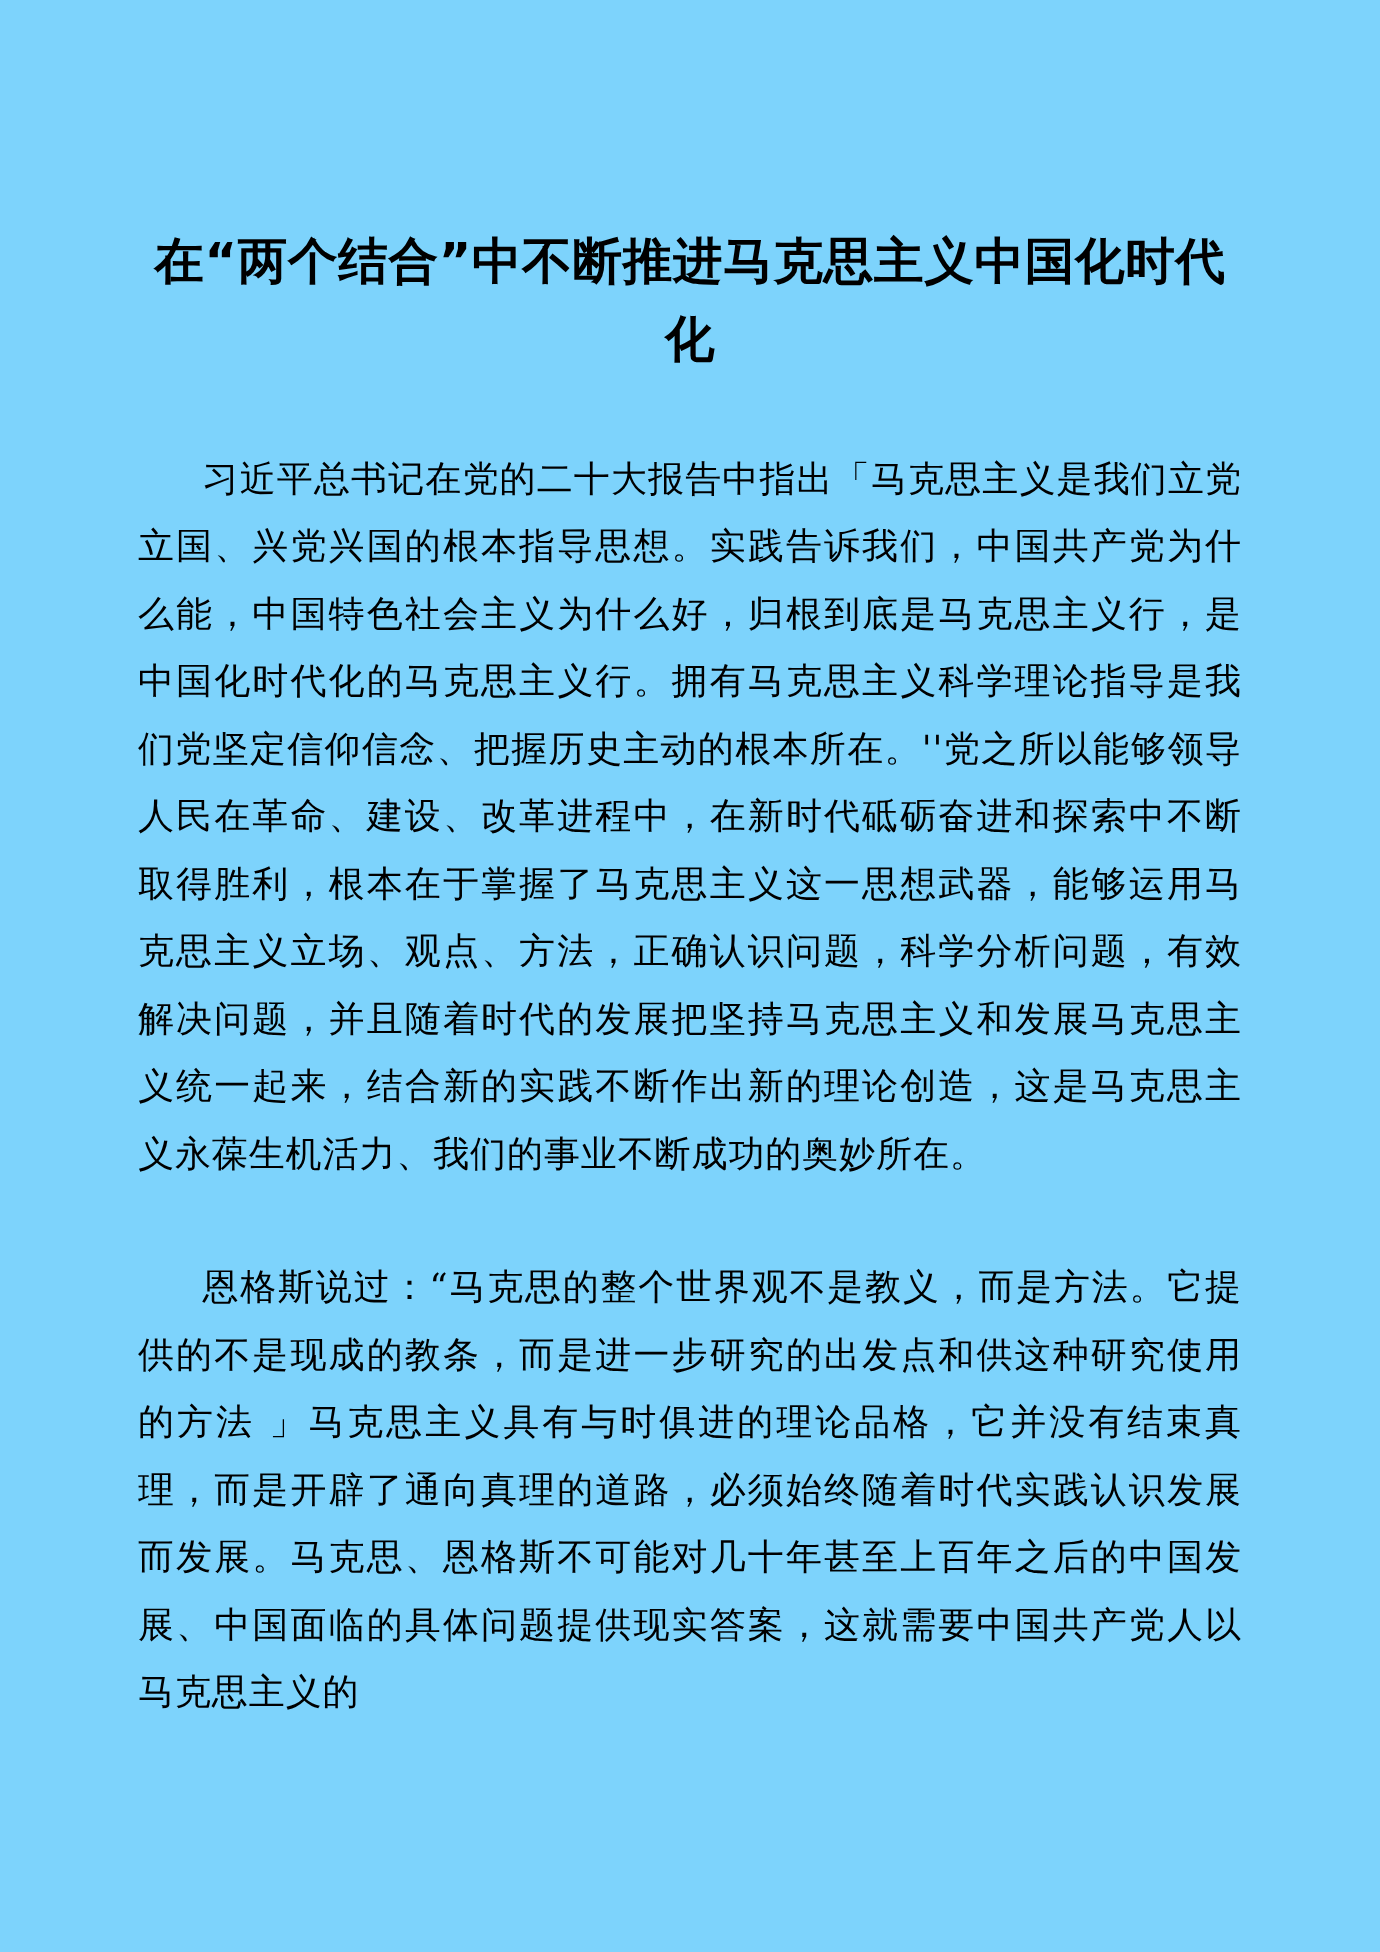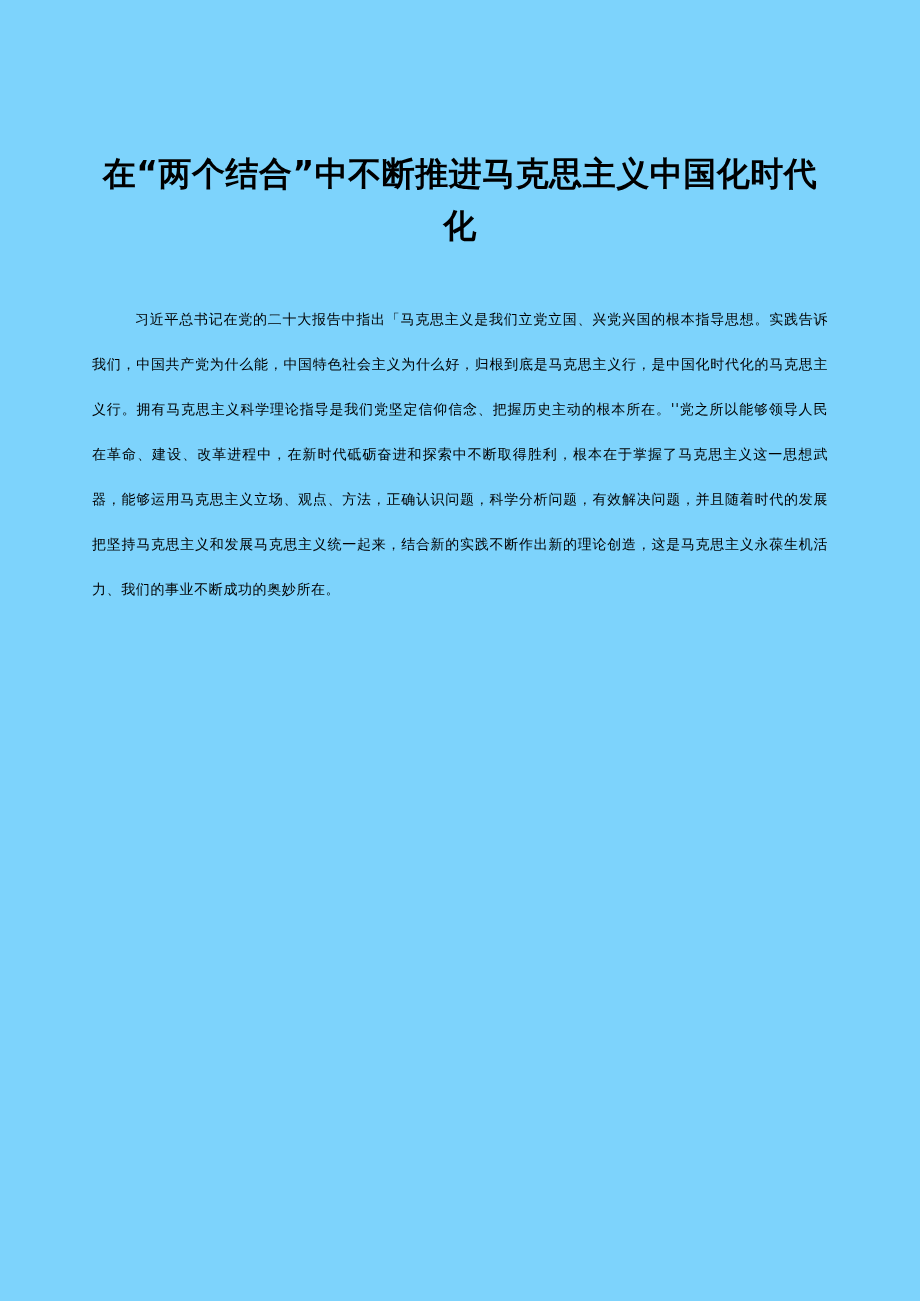--- a/index.html
+++ b/index.html
@@ -27,21 +27,21 @@
     padding-top: 148px;
     font-size: 33px;
     line-height: 52px;
     font-weight: 700;
     text-align: center;
     letter-spacing: 0.5px;
     font-family: "DejaVu Sans", "Liberation Sans", sans-serif;
   }
   .body-text {
     margin: 0;
-    font-size: 14px;
+    font-size: 24px;
     line-height: 45px;
     text-align: justify;
     text-justify: inter-ideograph;
     letter-spacing: 0.6px;
     font-family: "DejaVu Serif", "Liberation Serif", serif;
   }
   .para-1 {
     margin-top: 45px;
     text-indent: 43px;
   }
@@ -51,13 +51,14 @@
   }
 </style>
 </head>
 <body>
 
 <div class="page">
   <h1 class="doc-title">在“两个结合”中不断推进马克思主义中国化时代化</h1>
 
   <p class="body-text para-1">习近平总书记在党的二十大报告中指出「马克思主义是我们立党立国、兴党兴国的根本指导思想。实践告诉我们，中国共产党为什么能，中国特色社会主义为什么好，归根到底是马克思主义行，是中国化时代化的马克思主义行。拥有马克思主义科学理论指导是我们党坚定信仰信念、把握历史主动的根本所在。''党之所以能够领导人民在革命、建设、改革进程中，在新时代砥砺奋进和探索中不断取得胜利，根本在于掌握了马克思主义这一思想武器，能够运用马克思主义立场、观点、方法，正确认识问题，科学分析问题，有效解决问题，并且随着时代的发展把坚持马克思主义和发展马克思主义统一起来，结合新的实践不断作出新的理论创造，这是马克思主义永葆生机活力、我们的事业不断成功的奥妙所在。</p>
 
+  <p class="body-text para-2">恩格斯说过：“马克思的整个世界观不是教义，而是方法。它提供的不是现成的教条，而是进一步研究的出发点和供这种研究使用的方法 」马克思主义具有与时俱进的理论品格，它并没有结束真理，而是开辟了通向真理的道路，必须始终随着时代实践认识发展而发展。马克思、恩格斯不可能对几十年甚至上百年之后的中国发展、中国面临的具体问题提供现实答案，这就需要中国共产党人以马克思主义的</p>
 </div>
 
 </body></html>

